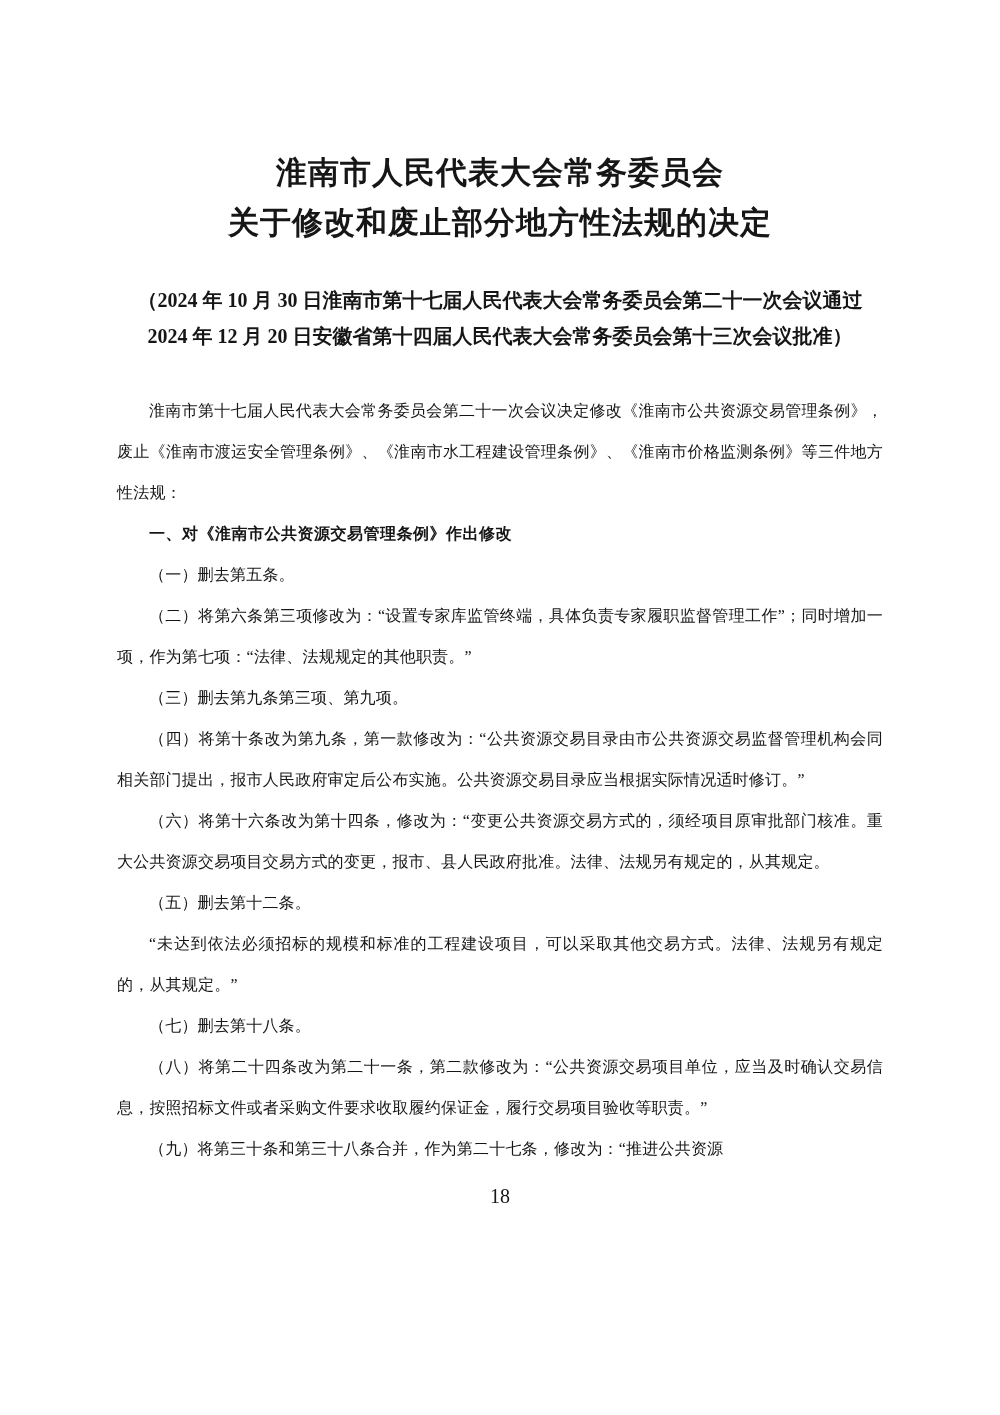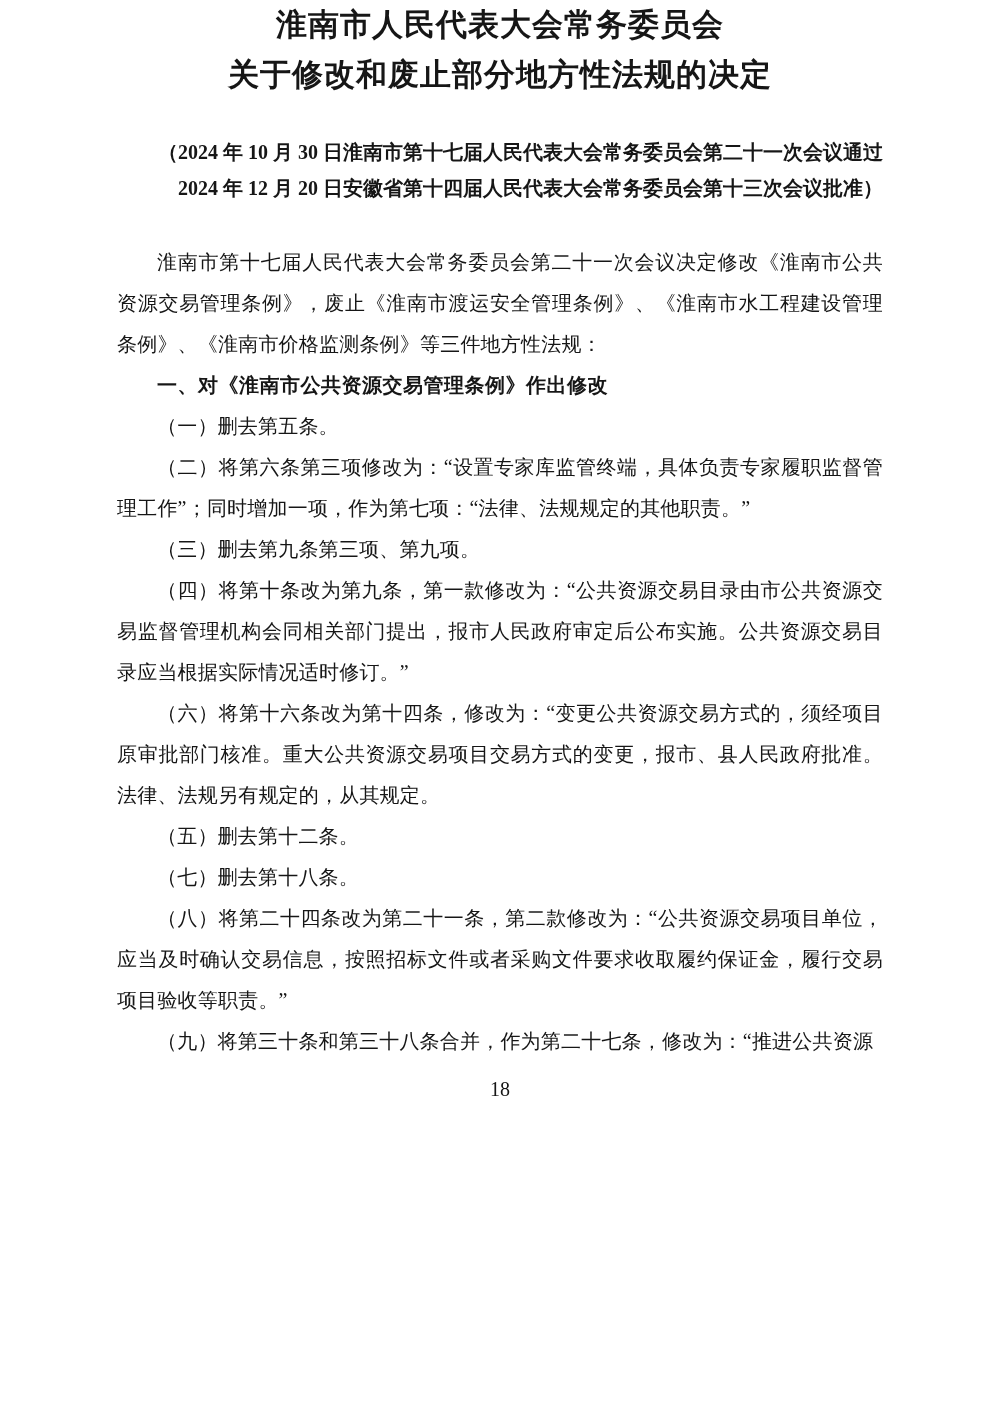--- a/index.html
+++ b/index.html
@@ -10,45 +10,46 @@
   body {
     width: 1000px;
     height: 1415px;
     overflow: hidden;
     color: #161616;
     font-family: "Liberation Serif", "DejaVu Serif", serif;
   }
   .sheet {
     width: 766px;
     margin: 0 auto;
+    padding-top: 148px;
   }
   .doc-title .title-line {
     text-align: center;
     font-weight: bold;
     font-size: 31px;
     line-height: 50px;
     letter-spacing: 1px;
     font-family: "Liberation Serif", "DejaVu Serif", serif;
   }
   .meta-block {
     margin-top: 34px;
   }
   .meta-line {
     font-weight: bold;
     font-size: 20px;
     line-height: 36px;
-    text-align: right;
+    text-align: center;
     font-family: "Liberation Serif", "DejaVu Serif", serif;
   }
   .body-block {
     margin-top: 36px;
   }
   .body-block p {
     margin: 0;
-    font-size: 20px;
+    font-size: 16px;
     line-height: 41px;
     text-align: justify;
     text-indent: 2em;
     letter-spacing: 0.2px;
     font-family: "Liberation Serif", "DejaVu Serif", serif;
   }
   .body-block p.heading {
     font-weight: bold;
     font-family: "Liberation Sans", "DejaVu Sans", sans-serif;
     letter-spacing: 0.5px;
@@ -78,20 +79,21 @@
 
   <div class="body-block">
     <p>淮南市第十七届人民代表大会常务委员会第二十一次会议决定修改《淮南市公共资源交易管理条例》，废止《淮南市渡运安全管理条例》、《淮南市水工程建设管理条例》、《淮南市价格监测条例》等三件地方性法规：</p>
     <p class="heading">一、对《淮南市公共资源交易管理条例》作出修改</p>
     <p>（一）删去第五条。</p>
     <p>（二）将第六条第三项修改为：“设置专家库监管终端，具体负责专家履职监督管理工作”；同时增加一项，作为第七项：“法律、法规规定的其他职责。”</p>
     <p>（三）删去第九条第三项、第九项。</p>
     <p>（四）将第十条改为第九条，第一款修改为：“公共资源交易目录由市公共资源交易监督管理机构会同相关部门提出，报市人民政府审定后公布实施。公共资源交易目录应当根据实际情况适时修订。”</p>
     <p>（六）将第十六条改为第十四条，修改为：“变更公共资源交易方式的，须经项目原审批部门核准。重大公共资源交易项目交易方式的变更，报市、县人民政府批准。法律、法规另有规定的，从其规定。</p>
     <p>（五）删去第十二条。</p>
+    <p>“未达到依法必须招标的规模和标准的工程建设项目，可以采取其他交易方式。法律、法规另有规定的，从其规定。”</p>
     <p>（七）删去第十八条。</p>
     <p>（八）将第二十四条改为第二十一条，第二款修改为：“公共资源交易项目单位，应当及时确认交易信息，按照招标文件或者采购文件要求收取履约保证金，履行交易项目验收等职责。”</p>
     <p>（九）将第三十条和第三十八条合并，作为第二十七条，修改为：“推进公共资源</p>
   </div>
 
   <div class="page-number">18</div>
 
 </div>
 
 </body></html>

